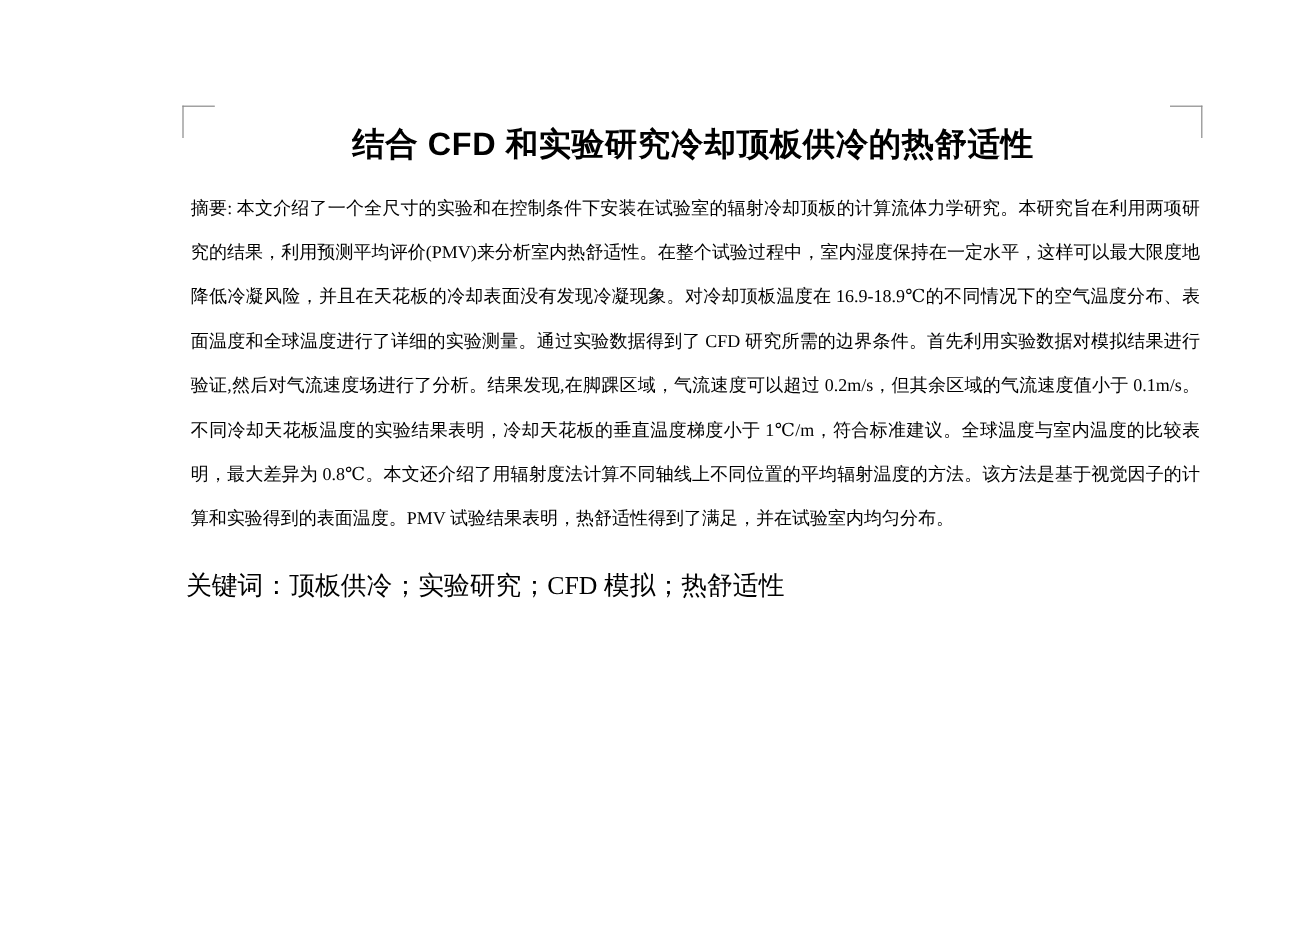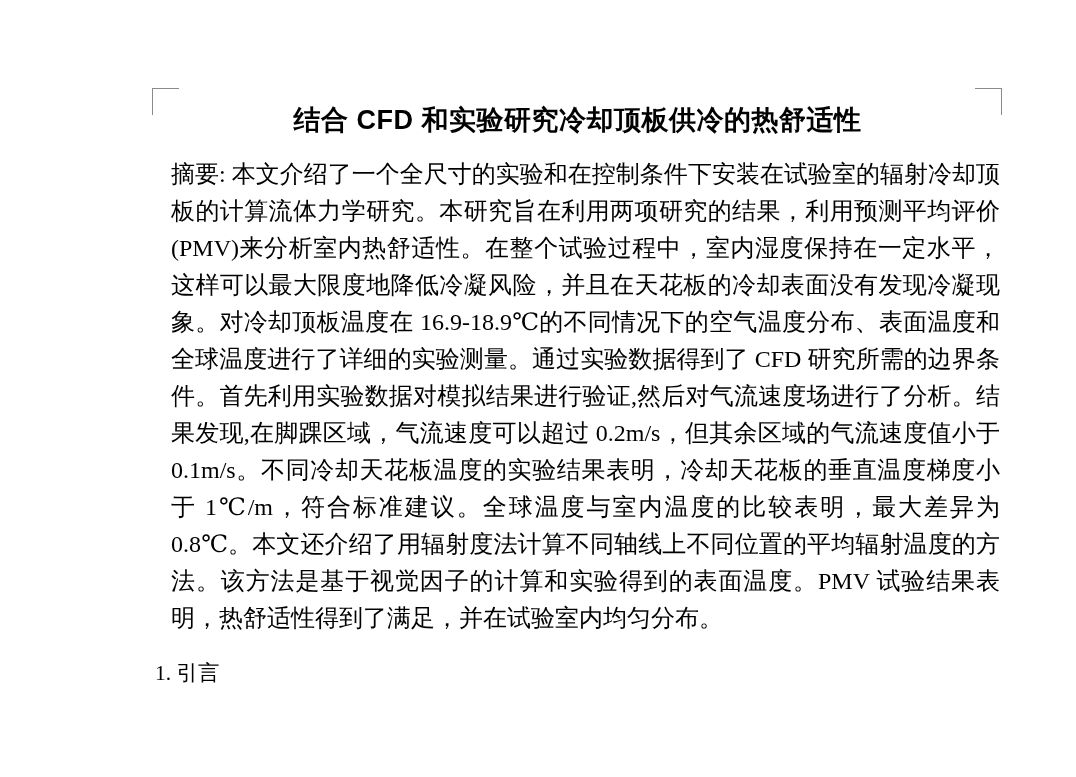--- a/index.html
+++ b/index.html
@@ -40,25 +40,25 @@
   .doc-title {
     text-align: center;
     font-size: 27px;
     font-weight: bold;
     letter-spacing: 0.5px;
     line-height: 40px;
     margin: 0 0 16px 0;
     font-family: "Liberation Sans", "DejaVu Sans", sans-serif;
   }
   .para {
-    font-size: 24px;
+    font-size: 15px;
     line-height: 37px;
     text-align: justify;
     text-justify: inter-ideograph;
-    margin: 0 0 14px 16px;
+    margin: 0 0 14px 4px;
     letter-spacing: 0px;
   }
   .abstract {
     margin-bottom: 18px;
   }
   .keywords {
     font-size: 21.5px;
     line-height: 37px;
     margin: 0 0 14px 0;
   }
@@ -80,18 +80,18 @@
 
   <div class="crop tl"></div>
   <div class="crop tr"></div>
 
   <div class="content">
 
     <h1 class="doc-title">结合 CFD 和实验研究冷却顶板供冷的热舒适性</h1>
 
     <p class="para abstract">摘要: 本文介绍了一个全尺寸的实验和在控制条件下安装在试验室的辐射冷却顶板的计算流体力学研究。本研究旨在利用两项研究的结果，利用预测平均评价(PMV)来分析室内热舒适性。在整个试验过程中，室内湿度保持在一定水平，这样可以最大限度地降低冷凝风险，并且在天花板的冷却表面没有发现冷凝现象。对冷却顶板温度在 16.9-18.9℃的不同情况下的空气温度分布、表面温度和全球温度进行了详细的实验测量。通过实验数据得到了 CFD 研究所需的边界条件。首先利用实验数据对模拟结果进行验证,然后对气流速度场进行了分析。结果发现,在脚踝区域，气流速度可以超过 0.2m/s，但其余区域的气流速度值小于 0.1m/s。不同冷却天花板温度的实验结果表明，冷却天花板的垂直温度梯度小于 1℃/m，符合标准建议。全球温度与室内温度的比较表明，最大差异为 0.8℃。本文还介绍了用辐射度法计算不同轴线上不同位置的平均辐射温度的方法。该方法是基于视觉因子的计算和实验得到的表面温度。PMV 试验结果表明，热舒适性得到了满足，并在试验室内均匀分布。</p>
 
+    <p class="keywords">关键词：顶板供冷；实验研究；CFD 模拟；热舒适性</p>
 
-    <p class="section-heading">1. 引言</p>
 
 
   </div>
 </div>
 
 </body></html>

